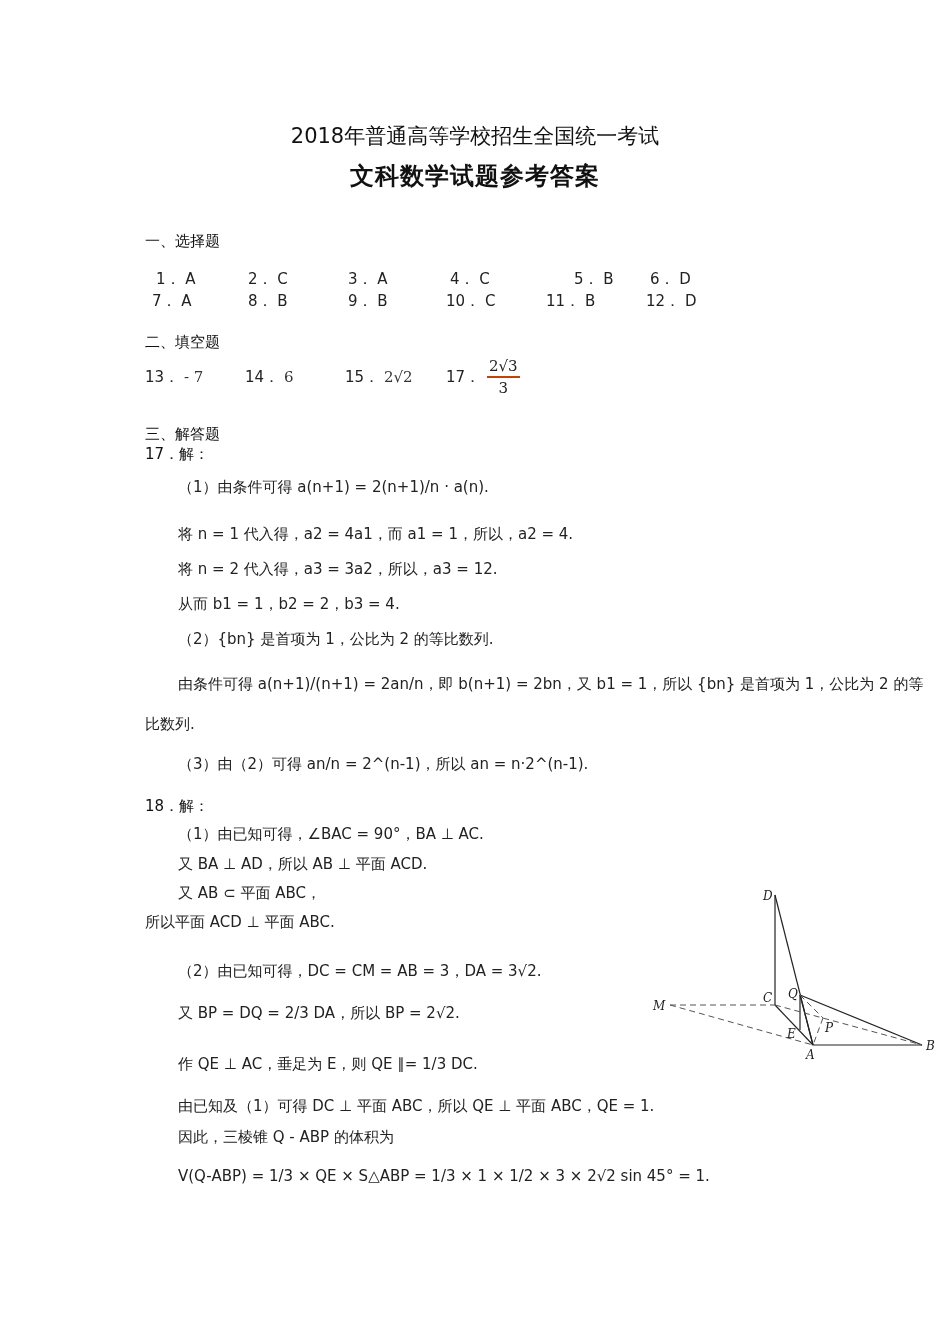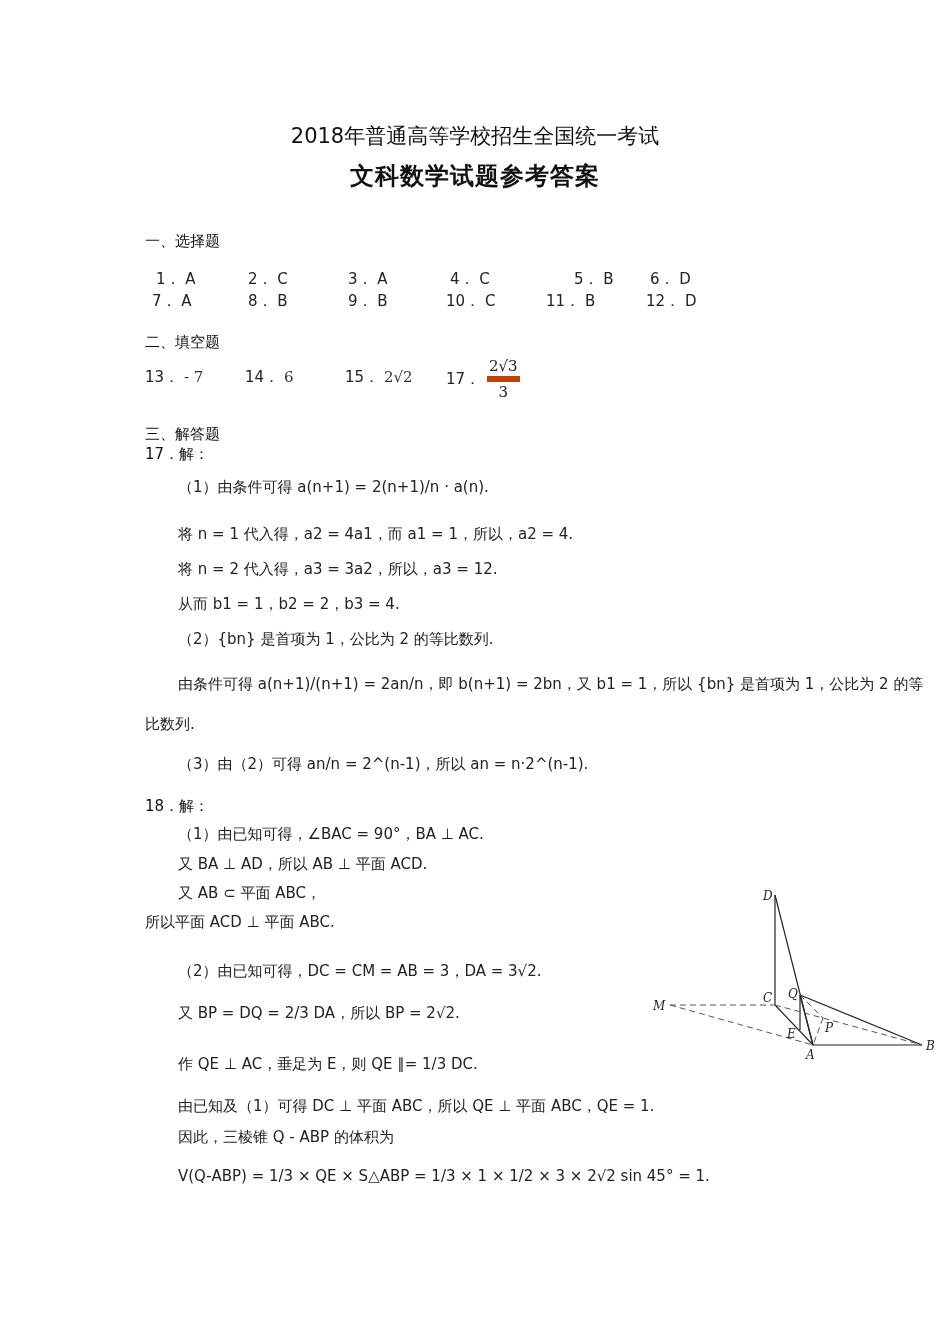--- a/index.html
+++ b/index.html
@@ -5,21 +5,21 @@
   html, body { margin: 0; padding: 0; background: #ffffff; }
   body { width: 950px; height: 1344px; position: relative; overflow: hidden;
          font-family: "DejaVu Sans", sans-serif; color: #111; }
   .abs { position: absolute; white-space: nowrap; }
   .title1 { top: 122px; left: 0; width: 950px; text-align: center; font-size: 21px; }
   .title2 { top: 160px; left: 0; width: 950px; text-align: center; font-size: 24px; font-weight: bold; letter-spacing: 1px; }
   .sec { font-size: 15px; }
   .txt { font-size: 15px; color: #222; }
   .mr { font-family: "DejaVu Serif", serif; color: #333; }
   .frac { display: inline-block; vertical-align: middle; text-align: center; font-family: "DejaVu Serif", serif; margin: 0 2px; }
-  .frac .num { display: block; border-bottom: 6px solid #c2410c; padding: 0 2px; line-height: 20px; }
+  .frac .num { display: block; border-bottom: 2px solid #c2410c; padding: 0 2px; line-height: 20px; }
   .frac .den { display: block; line-height: 20px; }
   svg text { font-family: "DejaVu Serif", serif; font-style: italic; font-size: 12px; fill: #222; }
 </style>
 </head>
 <body>
 
 <div>
 
   <div class="abs title1">2018年普通高等学校招生全国统一考试</div>
   <div class="abs title2">文科数学试题参考答案</div>

